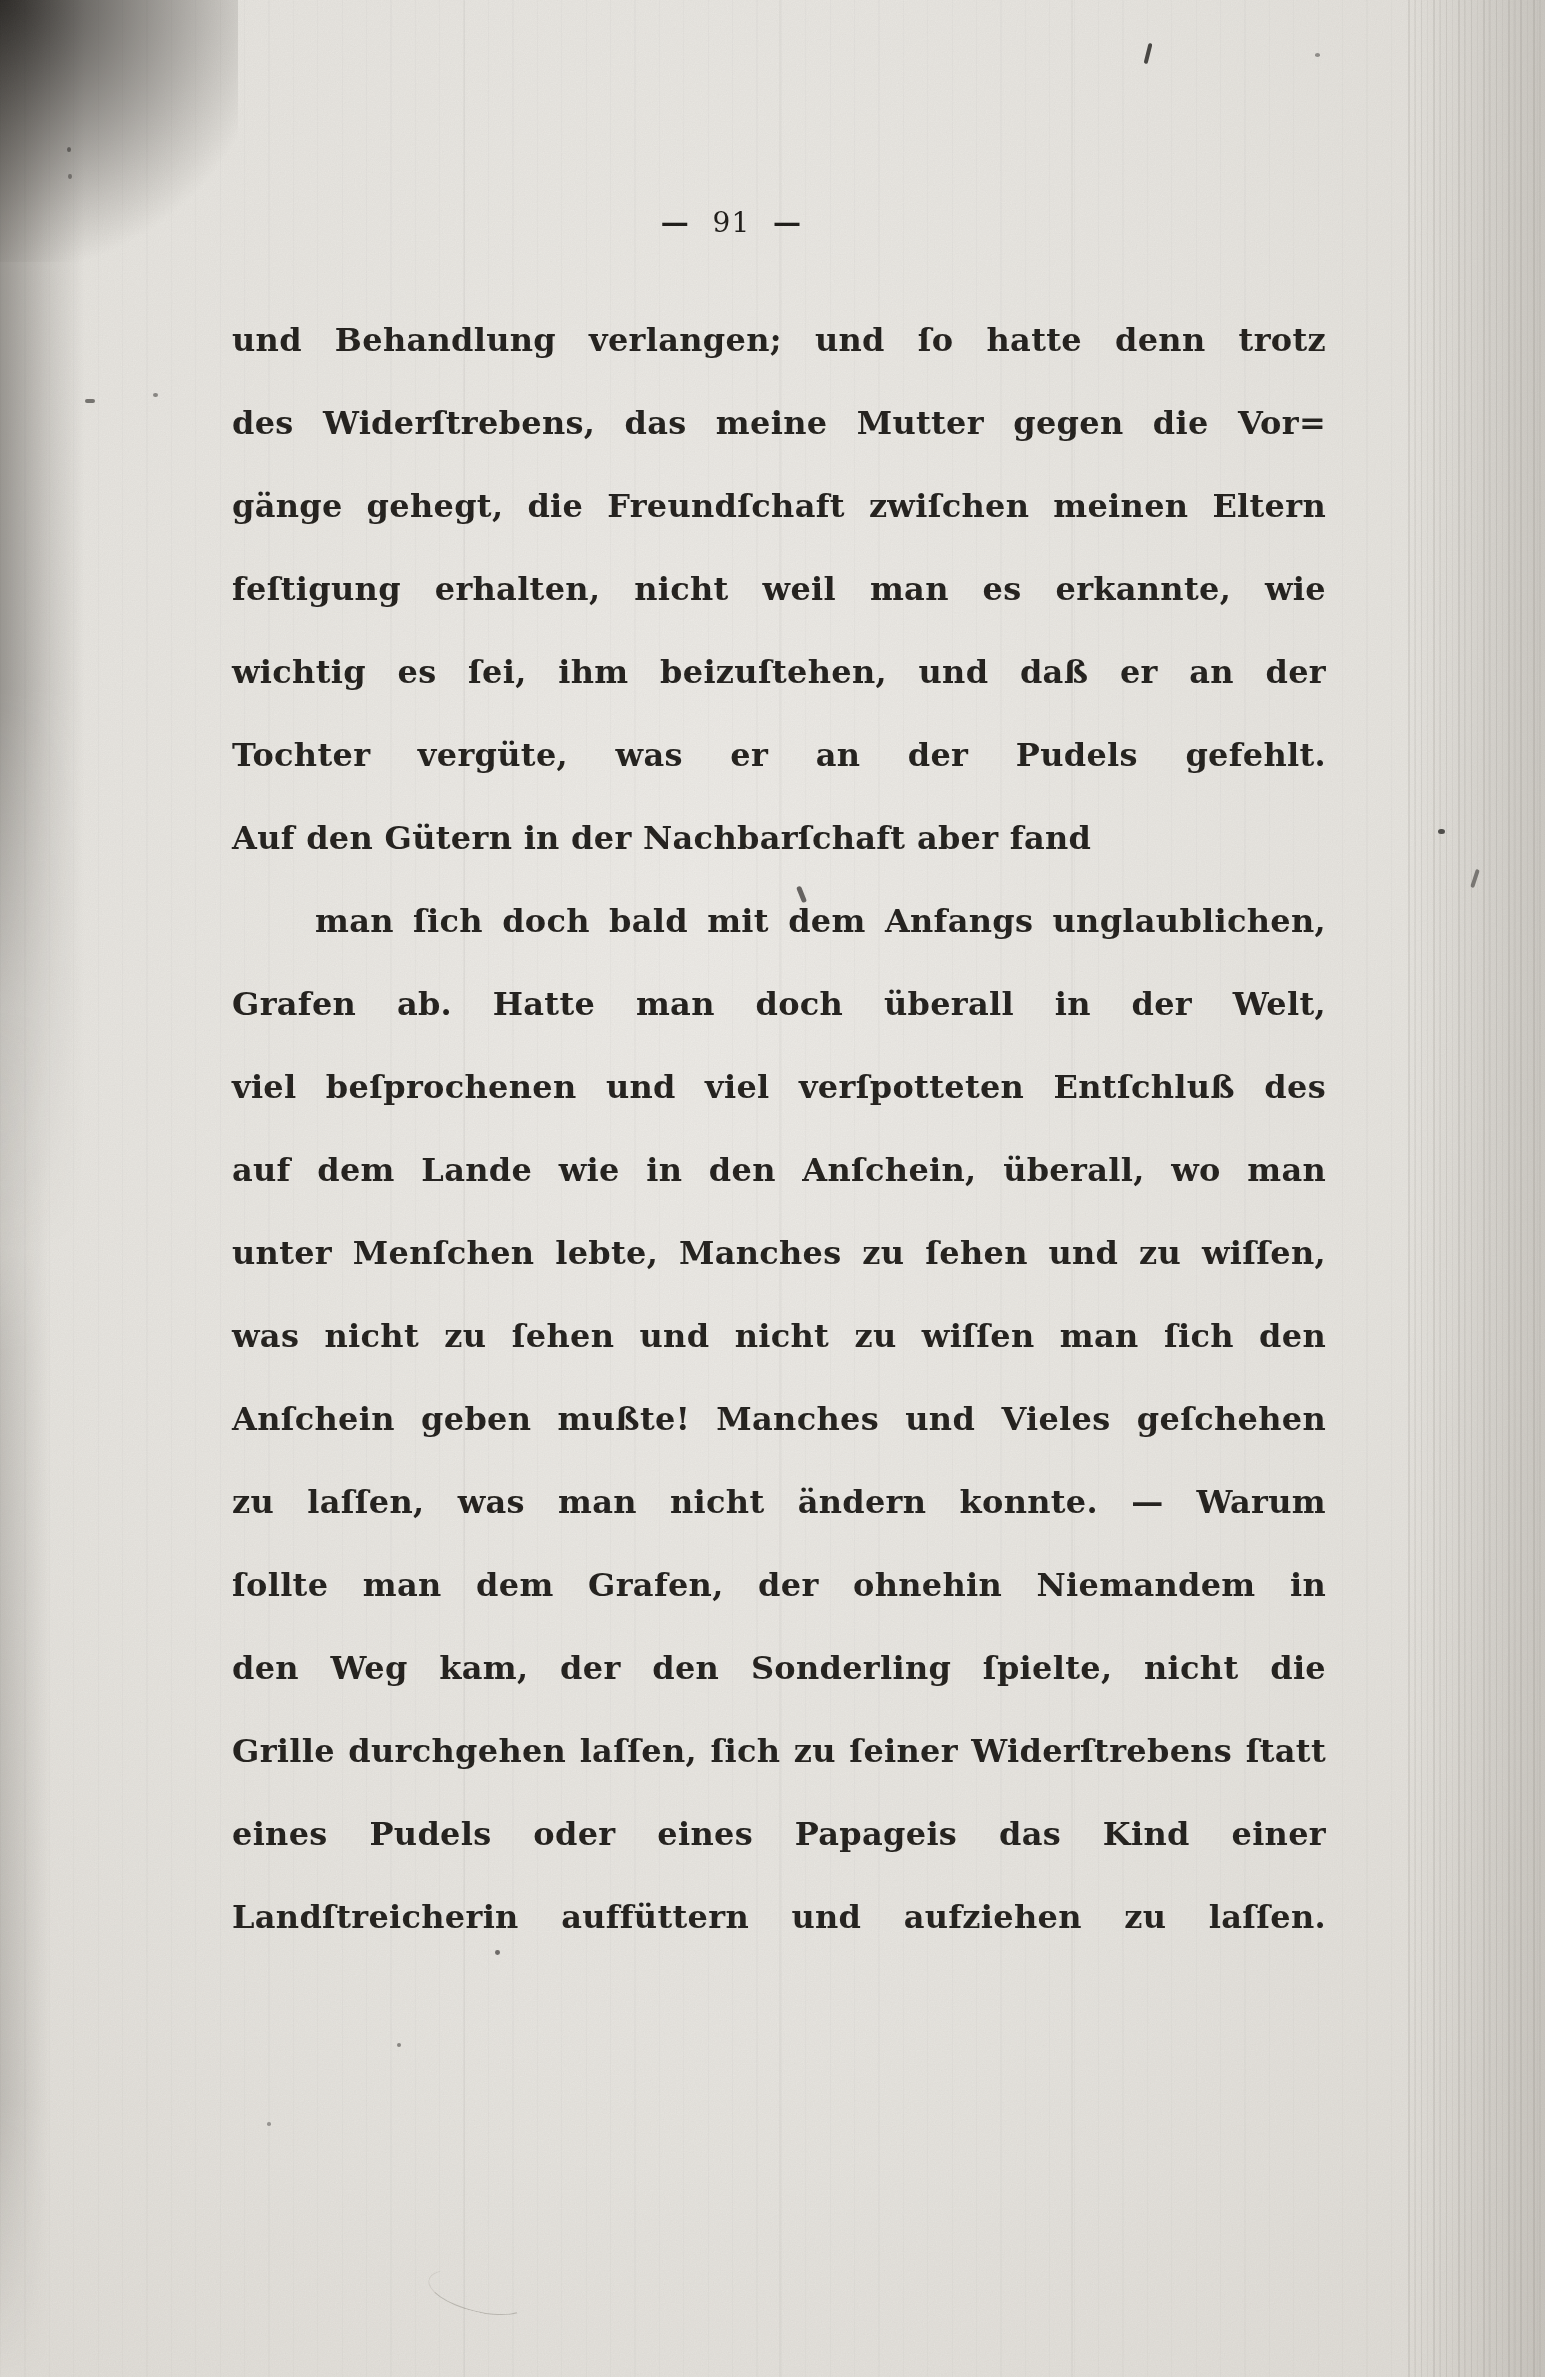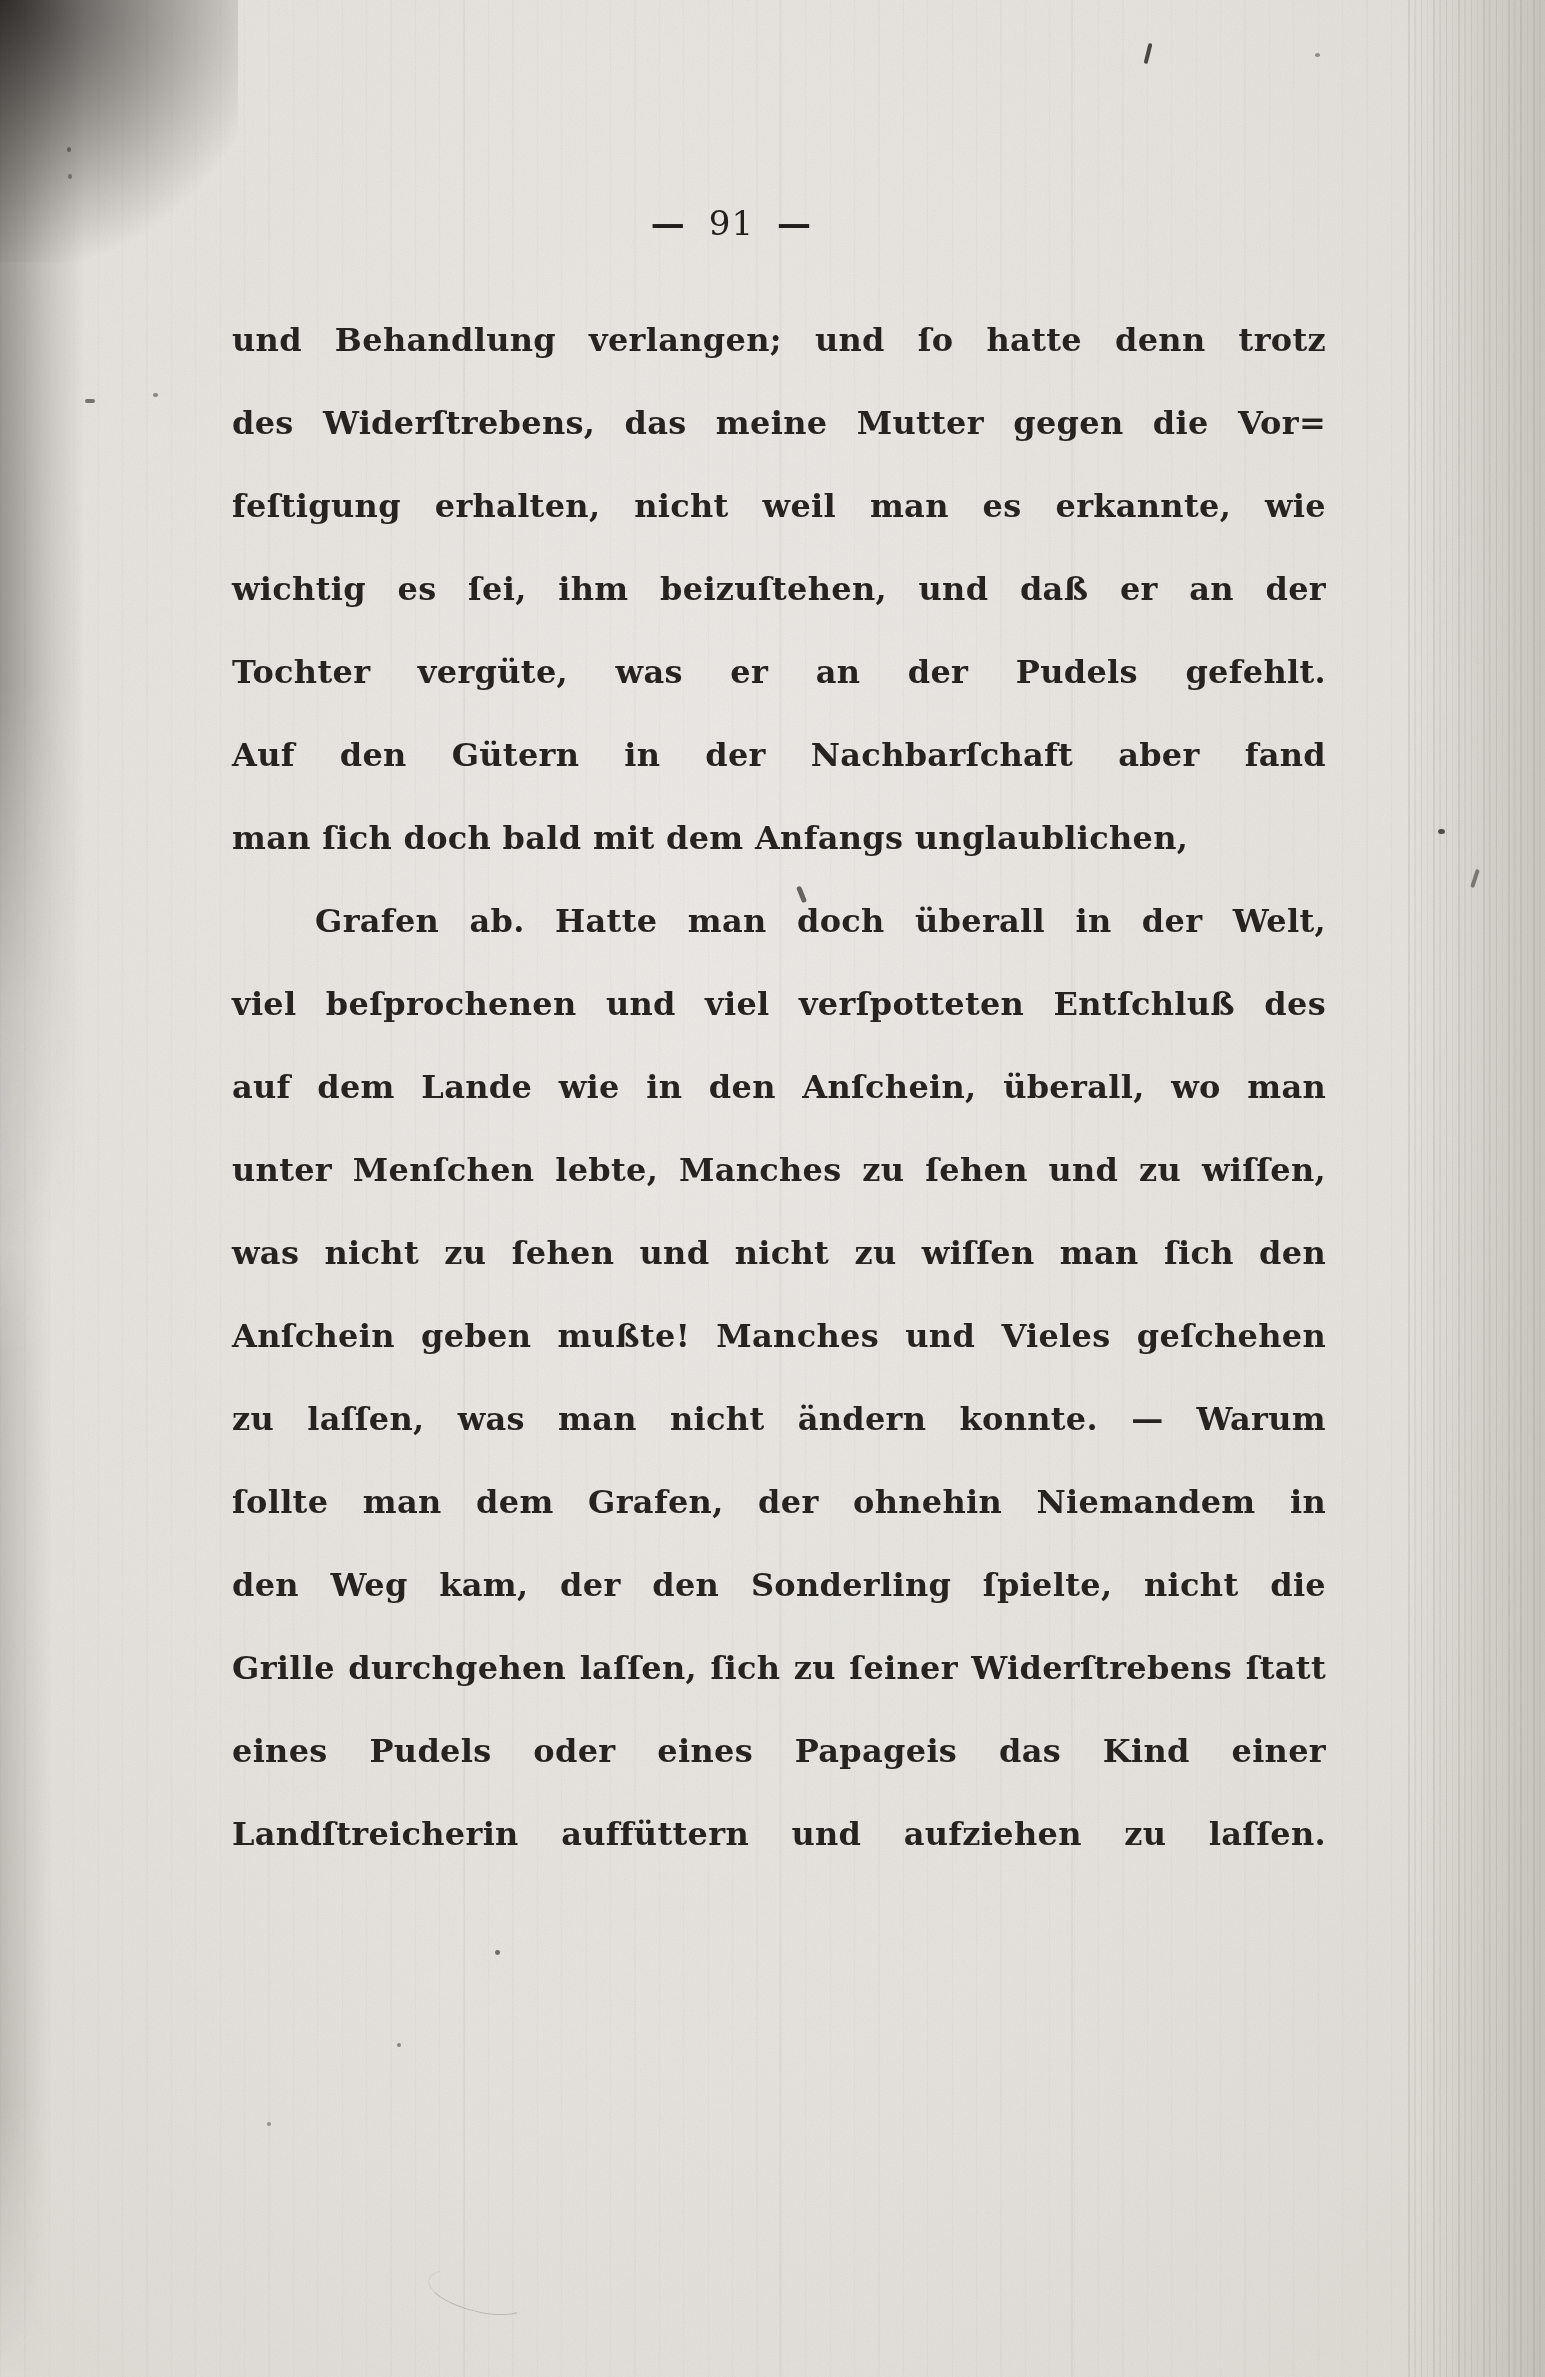--- a/index.html
+++ b/index.html
@@ -87,21 +87,21 @@
     border-left-color: rgba(95,89,80,0.12);
     border-radius: 50%;
     transform: rotate(14deg);
     background: transparent;
   }
 
   
   .running-head {
     position: absolute; left: 232px; top: 206px; width: 999px;
     text-align: center;
-    font-size: 34px; line-height: 34px; font-weight: 400;
+    font-size: 28px; line-height: 34px; font-weight: 400;
     letter-spacing: 1.2px;
     color: #181613;
   }
   .running-head .dash { margin: 0 22.6px; font-weight: 700; }
 
   .text-block {
     position: absolute; left: 232px; top: 299px; width: 1094px;
   }
   .text-line {
     height: 83px;
@@ -132,20 +132,21 @@
   <div class="fold-line fold-2"></div>
   <div class="fold-line fold-3"></div>
 
   <div class="running-head">
     <span class="dash">—</span><span class="num">91</span><span class="dash">—</span>
   </div>
 
   <div class="text-block" id="text-block">
       <div class="text-line">und Behandlung verlangen; und ſo hatte denn trotz</div>
       <div class="text-line">des Widerſtrebens, das meine Mutter gegen die Vor=</div>
+      <div class="text-line">gänge gehegt, die Freundſchaft zwiſchen meinen Eltern</div>
       <div class="text-line">feſtigung erhalten, nicht weil man es erkannte, wie</div>
       <div class="text-line">wichtig es ſei, ihm beizuſtehen, und daß er an der</div>
       <div class="text-line">Tochter vergüte, was er an der Pudels gefehlt.</div>
       <div class="text-line">Auf den Gütern in der Nachbarſchaft aber fand</div>
       <div class="text-line">man ſich doch bald mit dem Anfangs unglaublichen,</div>
       <div class="text-line">Grafen ab. Hatte man doch überall in der Welt,</div>
       <div class="text-line">viel beſprochenen und viel verſpotteten Entſchluß des</div>
       <div class="text-line">auf dem Lande wie in den Anſchein, überall, wo man</div>
       <div class="text-line">unter Menſchen lebte, Manches zu ſehen und zu wiſſen,</div>
       <div class="text-line">was nicht zu ſehen und nicht zu wiſſen man ſich den</div>

